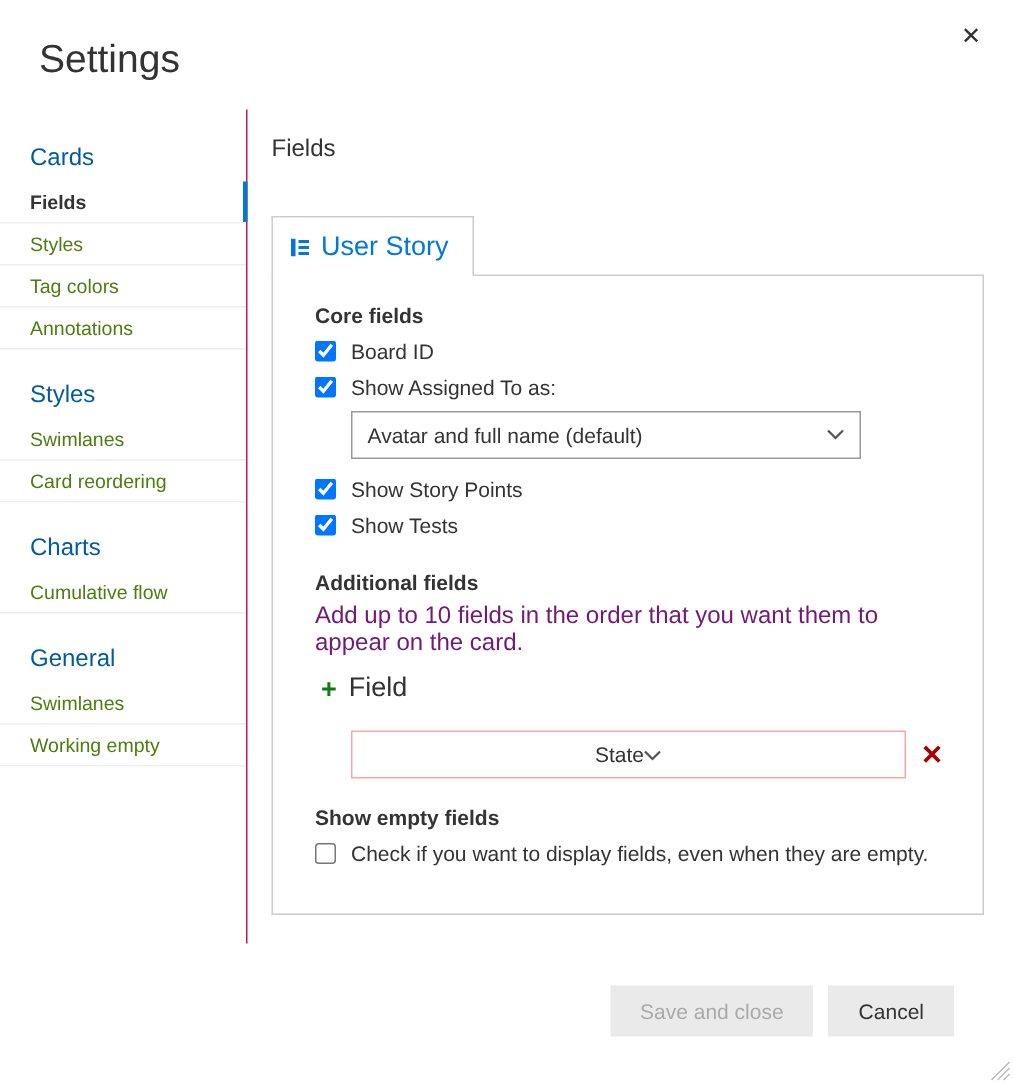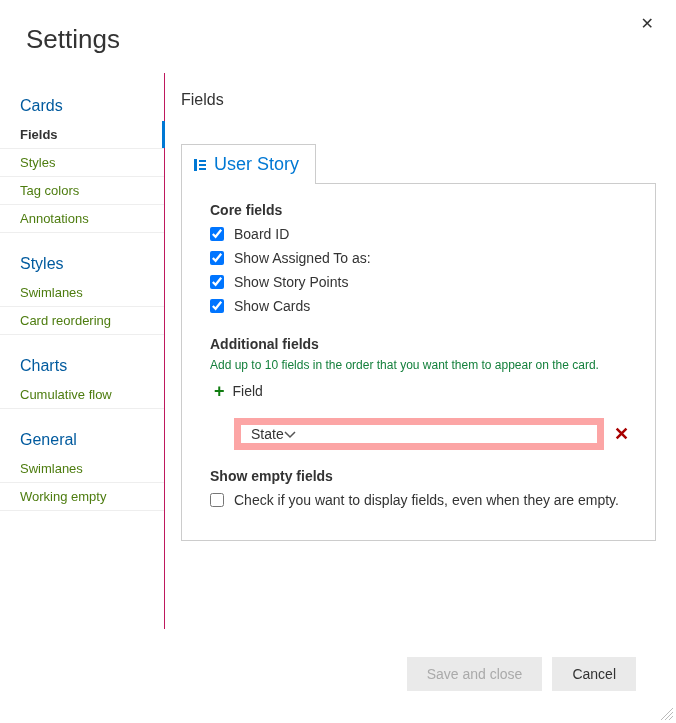--- a/index.html
+++ b/index.html
@@ -120,22 +120,22 @@
       border-top: none;
       padding: 18px 24px 24px 28px;
     }
     .section-heading {
       font-size: 14px;
       font-weight: 600;
       color: #333;
       margin-bottom: 6px;
     }
     .section-sub {
-      font-size: 12px;
-      color: #15803d;
+      font-size: 16px;
+      color: #701a75;
       margin-bottom: 10px;
     }
     .checkbox-row {
       display: flex;
       align-items: center;
       gap: 10px;
       margin: 8px 0;
     }
     .checkbox-row input[type="checkbox"] {
       width: 14px;
@@ -170,37 +170,37 @@
       margin: 10px 0 18px 4px;
       cursor: pointer;
     }
     .plus-icon {
       color: #107c10;
       font-size: 18px;
       font-weight: bold;
       line-height: 1;
     }
     .add-field-label {
-      font-size: 14px;
+      font-size: 18px;
       color: #333;
     }
     .field-row {
       display: flex;
       align-items: center;
       gap: 8px;
       margin-left: 24px;
       margin-bottom: 18px;
     }
     .field-dropdown {
       flex: 1;
       height: 32px;
-      border: 7px solid #fca5a5;
-      display: flex;
-      align-items: center;
-      justify-content: flex-start;
+      border: 1px solid #fca5a5;
+      display: flex;
+      align-items: center;
+      justify-content: center;
       padding: 0 10px;
       font-size: 14px;
       color: #333;
       cursor: pointer;
       background: #fff;
     }
     .x-btn {
       color: #a80000;
       font-size: 18px;
       font-weight: bold;
@@ -295,29 +295,37 @@
 
       <div class="checkbox-row">
         <input type="checkbox" checked="" style="">
         <span class="checkbox-label">Board ID</span>
       </div>
 
       <div class="checkbox-row">
         <input type="checkbox" checked="" style="">
         <span class="checkbox-label">Show Assigned To as:</span>
       </div>
+      <div class="dropdown">
+        <span>Avatar and full name (default)</span>
+        <span class="chev">
+          <svg width="12" height="8" viewBox="0 0 12 8">
+              <path d="M1 1 L6 6 L11 1" stroke="#555" stroke-width="1.5" fill="none"></path>
+            </svg>
+        </span>
+      </div>
 
       <div class="checkbox-row">
         <input type="checkbox" checked="" style="">
         <span class="checkbox-label">Show Story Points</span>
       </div>
 
       <div class="checkbox-row">
         <input type="checkbox" checked="" style="">
-        <span class="checkbox-label">Show Cards</span>
+        <span class="checkbox-label">Show Tests</span>
       </div>
 
       <div class="section-spacer"></div>
       <div class="section-heading">Additional fields</div>
       <div class="section-sub">Add up to 10 fields in the order that you want them to appear on the card.</div>
 
       <div class="add-field-row">
         <span class="plus-icon">+</span>
         <span class="add-field-label">Field</span>
       </div>

